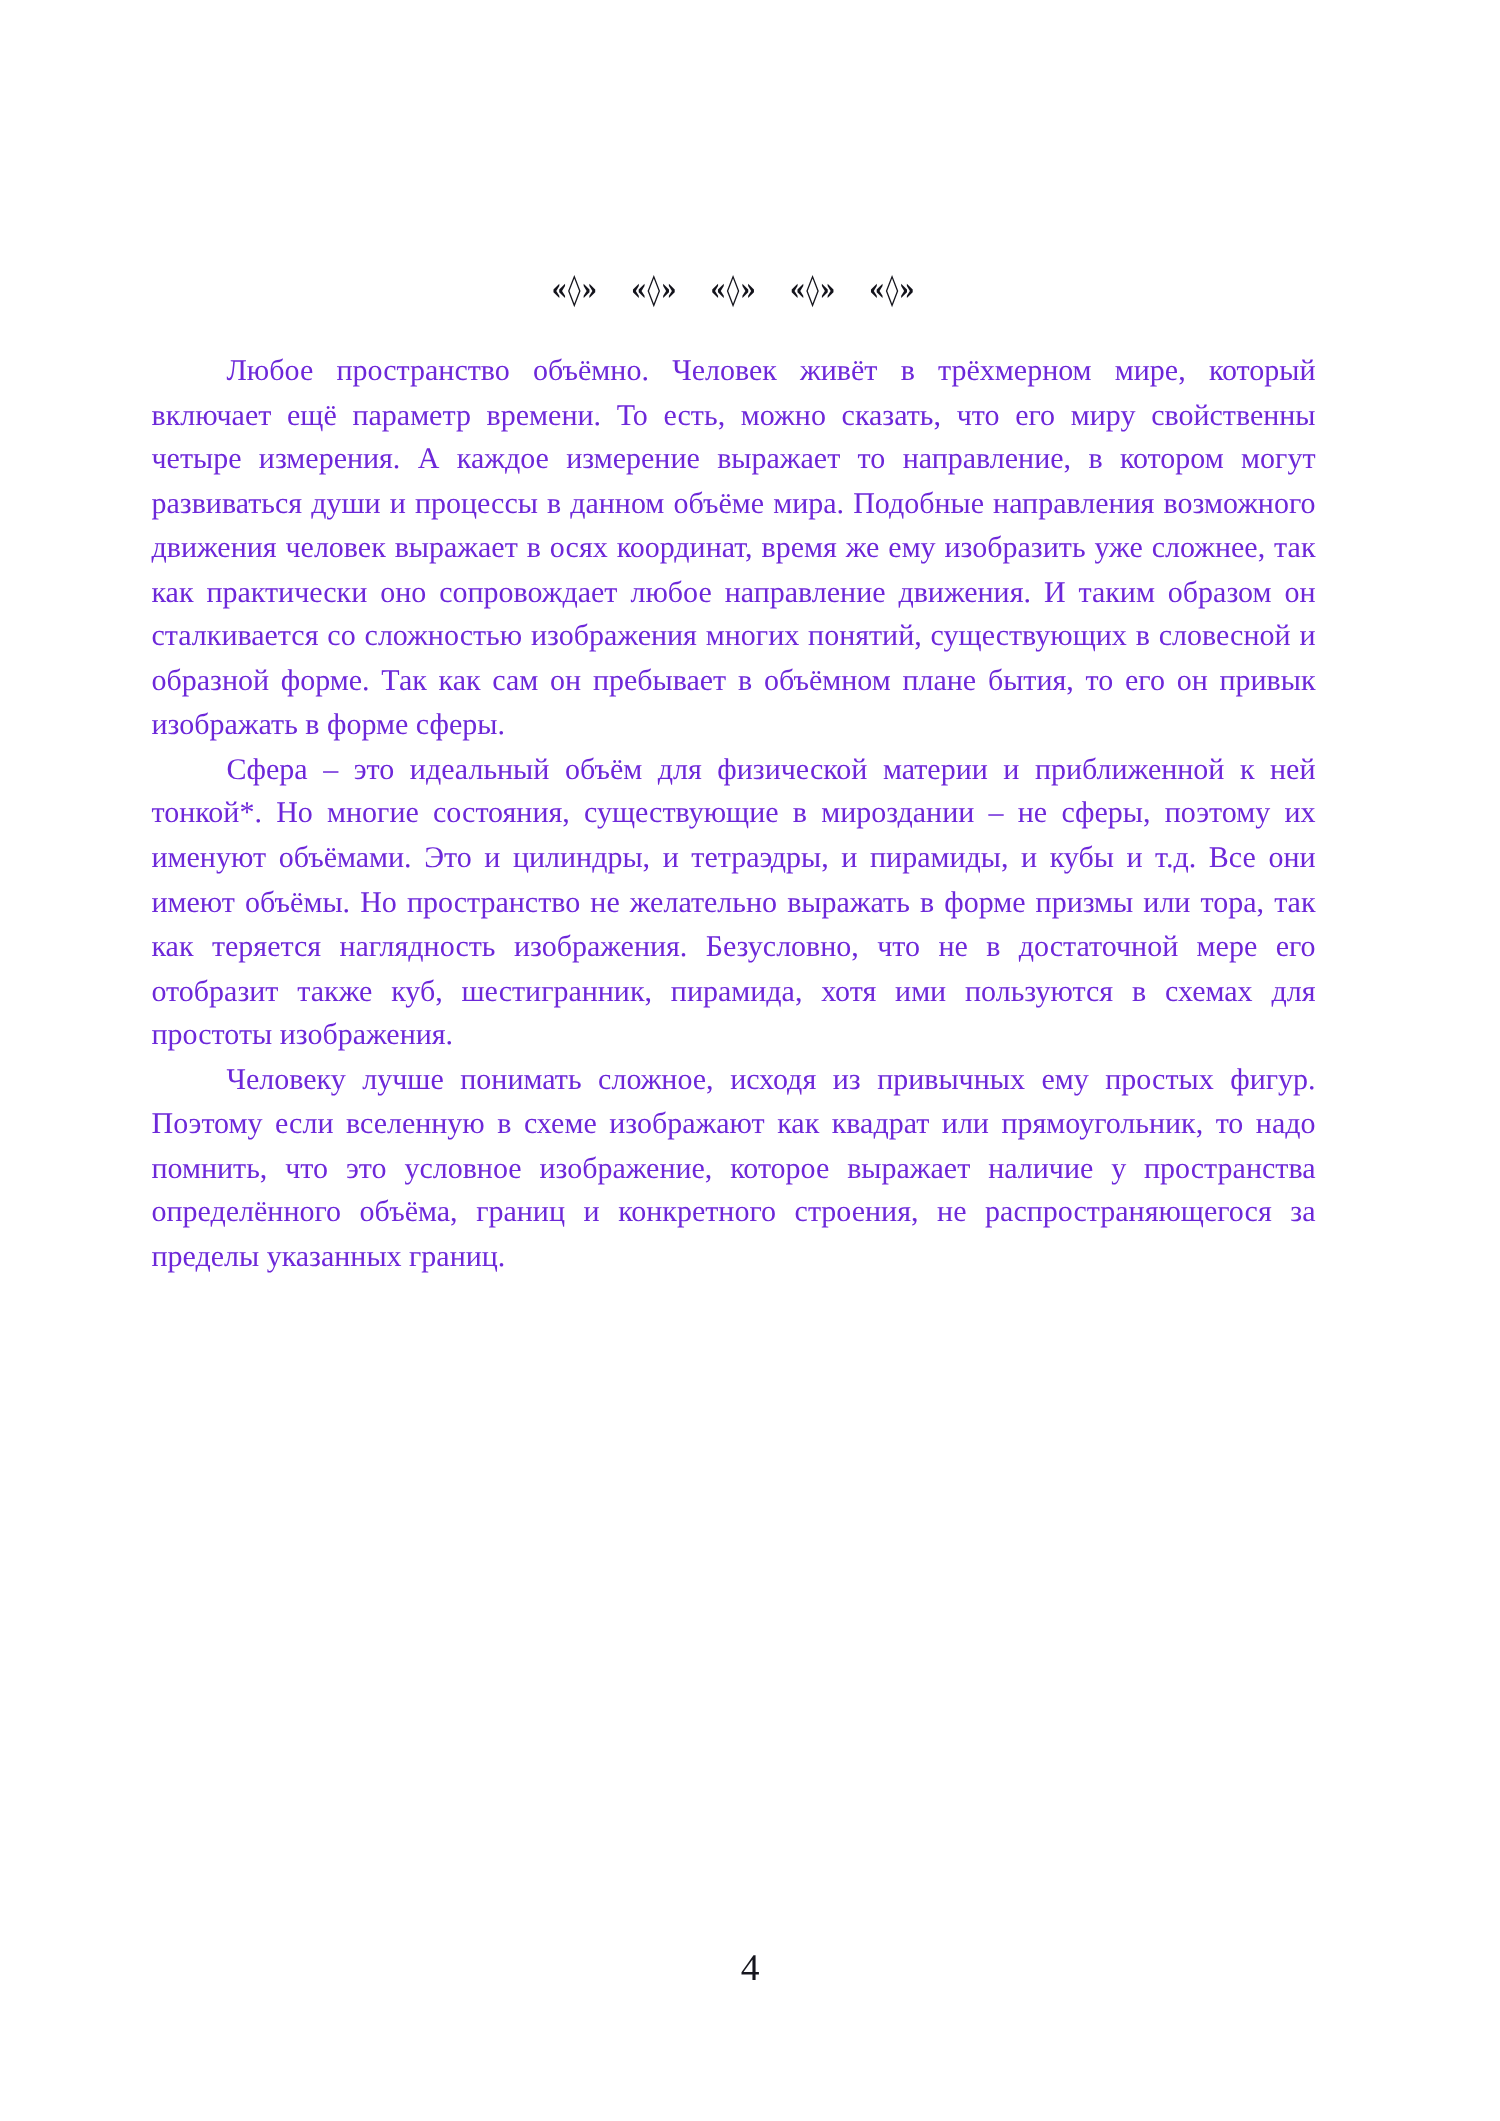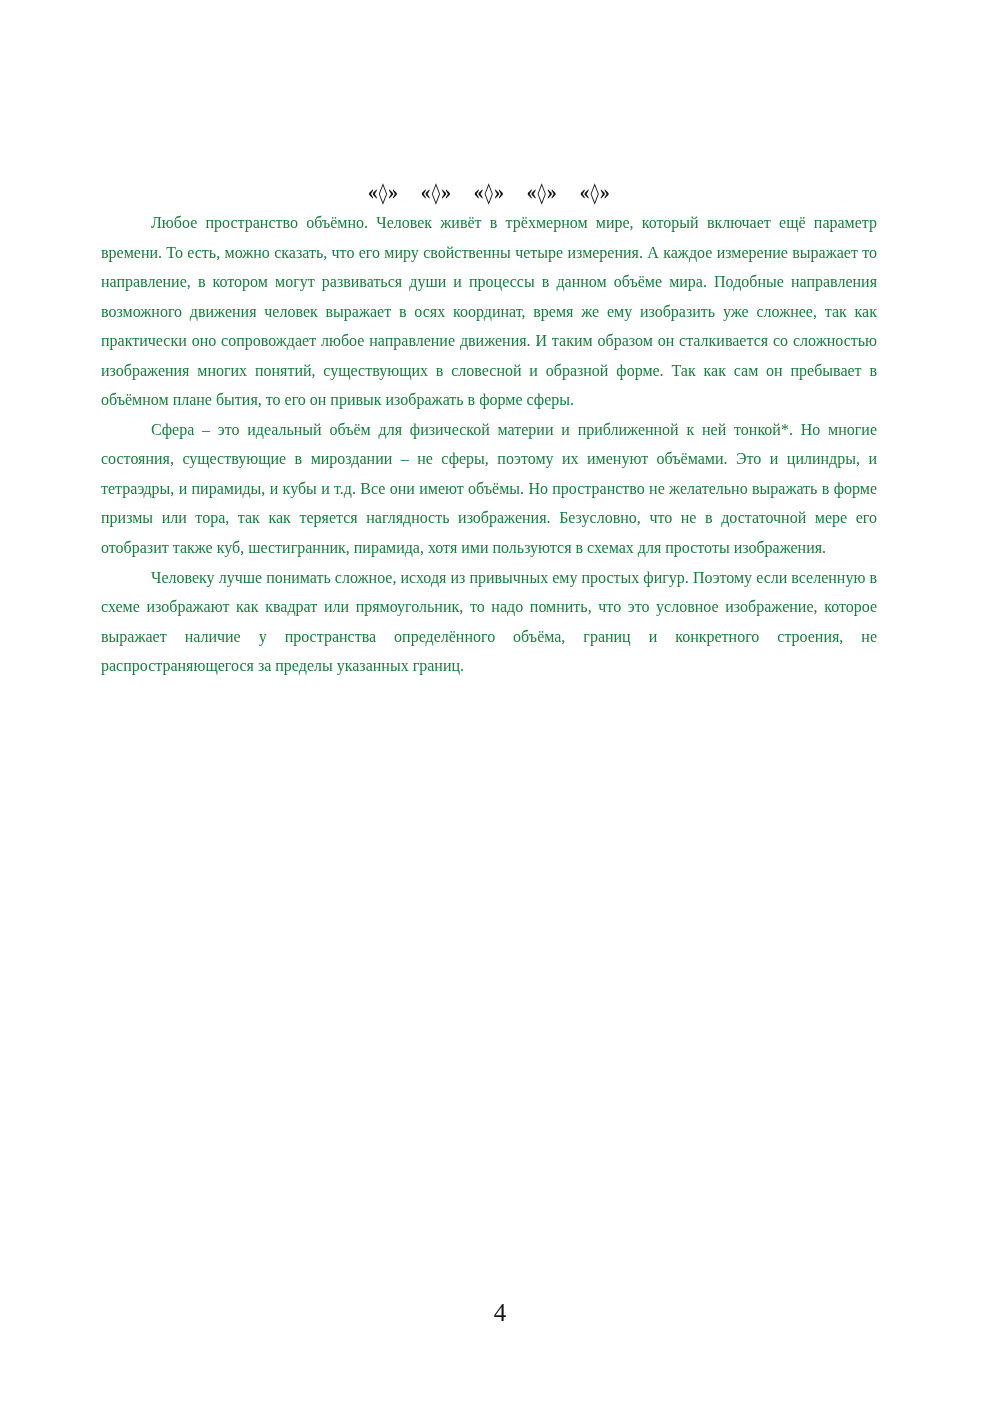--- a/index.html
+++ b/index.html
@@ -71,25 +71,26 @@
     font-size: 22.5px;
     font-weight: 700;
     letter-spacing: 0.085em;
     word-spacing: 0.18em;
     line-height: 1.15;
     color: #0e0e16;
   }
 
   
   .body-text {
-    font-size: 16px;
+    margin-top: 25px;
+    font-size: 20px;
     line-height: 29.55px;
     text-align: justify;
     text-justify: inter-word;
-    color: #15803d;
+    color: #6d28d9;
   }
   .body-text p {
     margin: 0;
     text-indent: 50px;
     text-align: justify;
     hyphens: none;
   }
 
   
   .body-text p:last-child {

